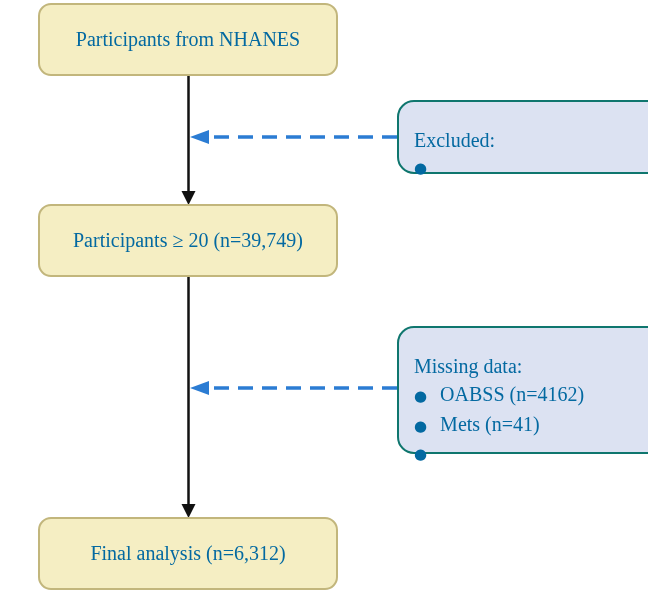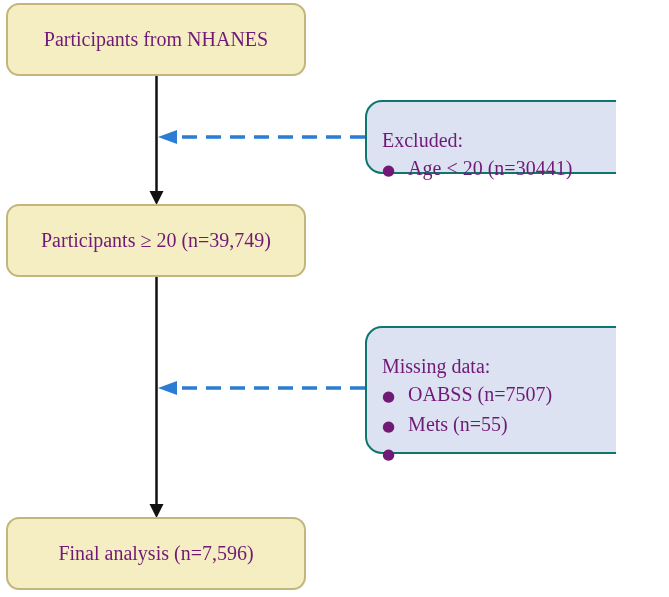--- a/index.html
+++ b/index.html
@@ -2,22 +2,23 @@
 <html><head>
 <meta charset="utf-8">
 <style>
   html, body { margin: 0; padding: 0; background: #ffffff; }
   .canvas {
     position: relative;
     width: 616px;
     height: 597px;
     background: #ffffff;
     font-family: "Liberation Serif", "DejaVu Serif", serif;
-    color: #701a75;
+    color: #0369a1;
     overflow: hidden;
+    margin-left: 32px;
   }
   svg.connectors {
     position: absolute;
     left: 0; top: 0;
     width: 669px; height: 597px;
   }
   .node {
     position: absolute;
     background: #f5eec3;
     border: 2px solid #c2b67c;
@@ -83,40 +84,39 @@
   </svg>
 
   <div class="node node-top">
     <div>Participants from NHANES</div>
   </div>
 
   <div class="side side-excluded">
     <div>Excluded:</div>
     <div class="bullet-row">
       <span class="bullet">●</span>
-      <span>Age &lt; 20 (n=30441)</span>
     </div>
   </div>
 
   <div class="node node-mid">
     <div>Participants ≥ 20 (n=39,749)</div>
   </div>
 
   <div class="side side-missing">
     <div>Missing data:</div>
     <div class="bullet-row">
       <span class="bullet">●</span>
-      <span>OABSS (n=7507)</span>
+      <span>OABSS (n=4162)</span>
     </div>
     <div class="bullet-row">
       <span class="bullet">●</span>
-      <span>Mets (n=55)</span>
+      <span>Mets (n=41)</span>
     </div>
     <div class="bullet-row">
       <span class="bullet">●</span>
     </div>
   </div>
 
   <div class="node node-final">
-    <div>Final analysis (n=7,596)</div>
+    <div>Final analysis (n=6,312)</div>
   </div>
 
 </div>
 
 </body></html>

